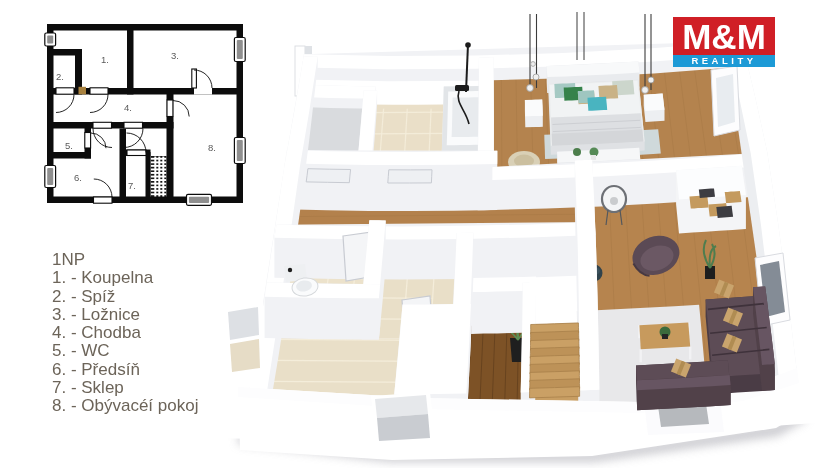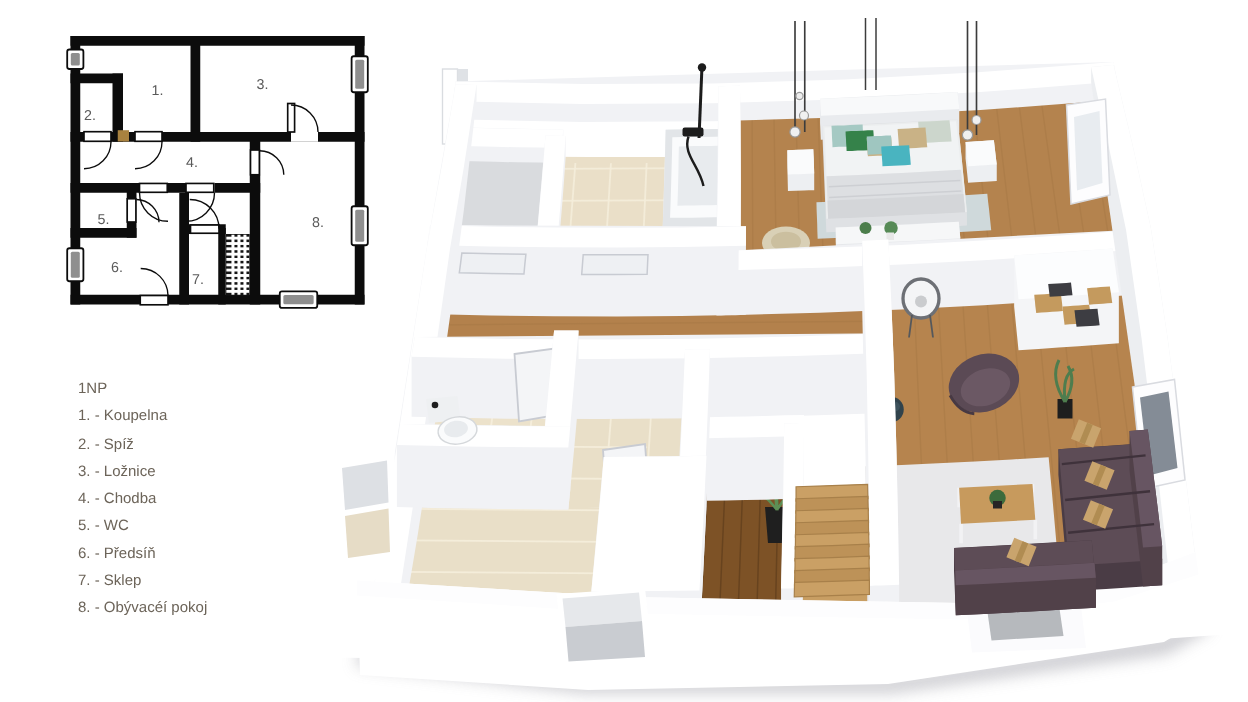--- a/index.html
+++ b/index.html
@@ -1,17 +1,17 @@
 <!DOCTYPE html>
 <html><head><meta charset="utf-8">
 <style>
 html,body{margin:0;padding:0;background:#ffffff;width:832px;height:468px;overflow:hidden;}
 #c{position:relative;width:832px;height:468px;font-family:"Liberation Sans",sans-serif;}
 svg{position:absolute;left:0;top:0;}
-#legend{position:absolute;left:52px;top:251px;color:#6c6459;font-size:10px;line-height:18.3px;white-space:pre;}
+#legend{position:absolute;left:52px;top:251px;color:#6c6459;font-size:17px;line-height:18.3px;white-space:pre;}
 #logo{position:absolute;left:673px;top:17px;width:102px;}
 #logo .red{background:#d01f26;color:#fff;height:38px;text-align:center;font-weight:bold;font-size:35px;line-height:40px;font-family:"Liberation Sans",sans-serif;}
 #logo .blue{background:#1d9ad6;color:#fff;height:12px;text-align:center;font-weight:bold;font-size:9.5px;line-height:12.5px;letter-spacing:3.5px;font-family:"Liberation Sans",sans-serif;}
 </style></head>
 <body>
 <div id="c">
 <svg width="832" height="468" viewBox="0 0 832 468">
 <defs>
         <filter id="blur1" x="-20%" y="-20%" width="140%" height="140%">
           <feGaussianBlur stdDeviation="5"></feGaussianBlur>
@@ -341,12 +341,16 @@
 </svg>
 <div id="legend">1NP
 1. - Koupelna
 2. - Spíž
 3. - Ložnice
 4. - Chodba
 5. - WC
 6. - Předsíň
 7. - Sklep
 8. - Obývacéí pokoj</div>
+<div id="logo">
+      <div class="red">M&amp;M</div>
+      <div class="blue">REALITY</div>
+    </div>
 </div>
 </body></html>

